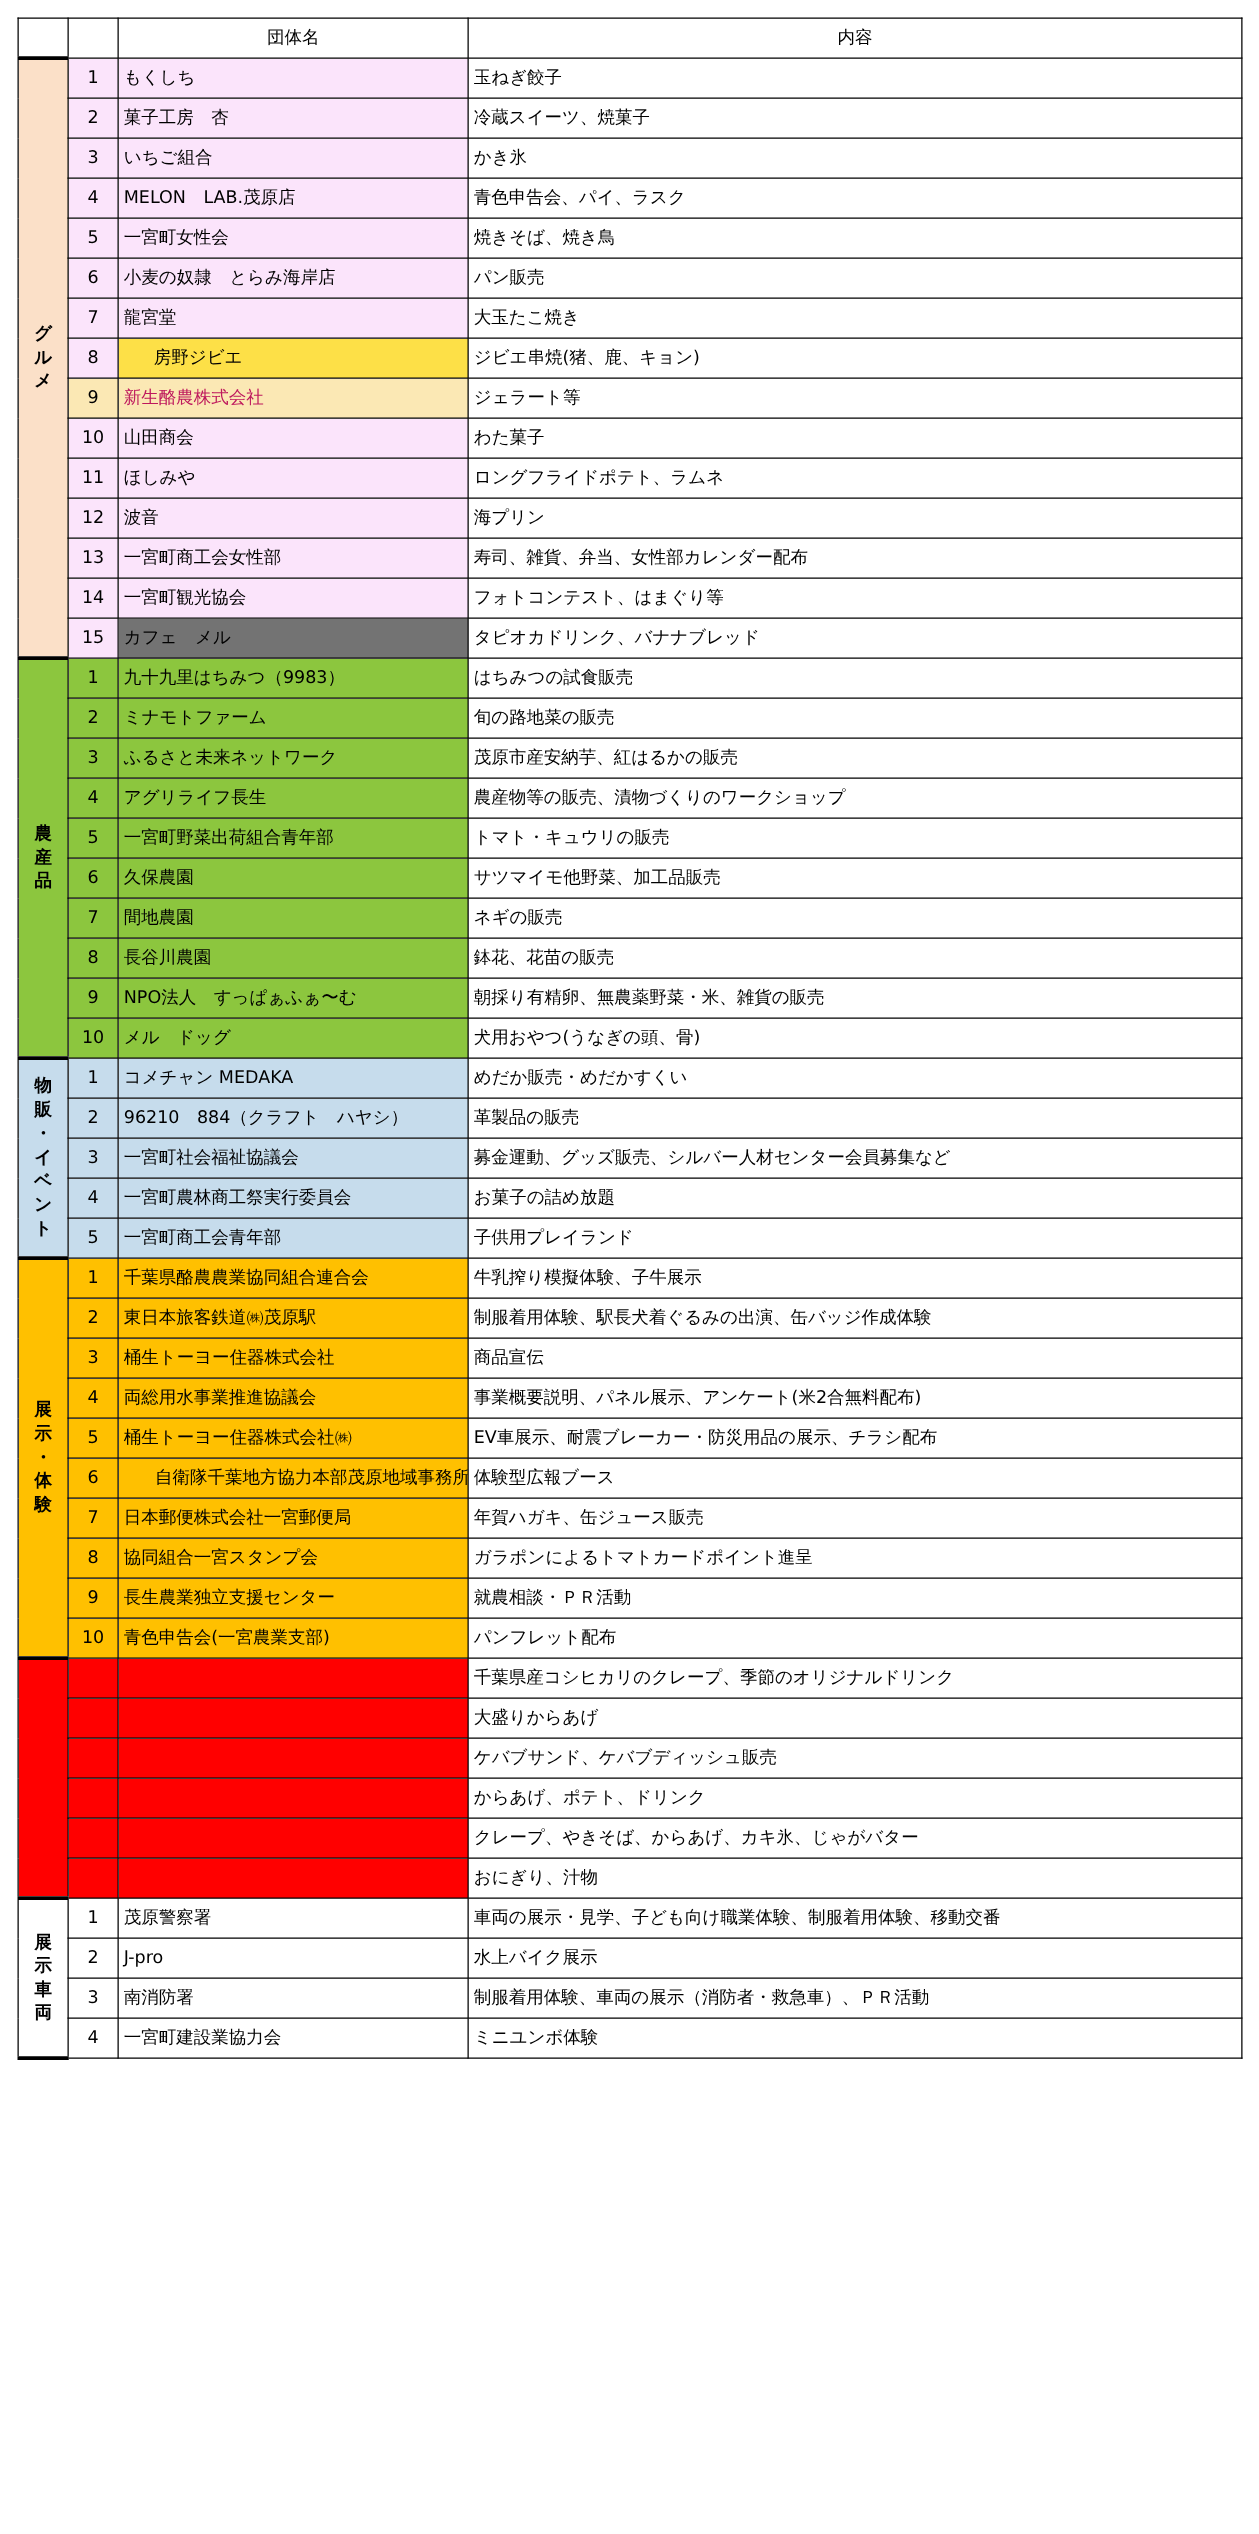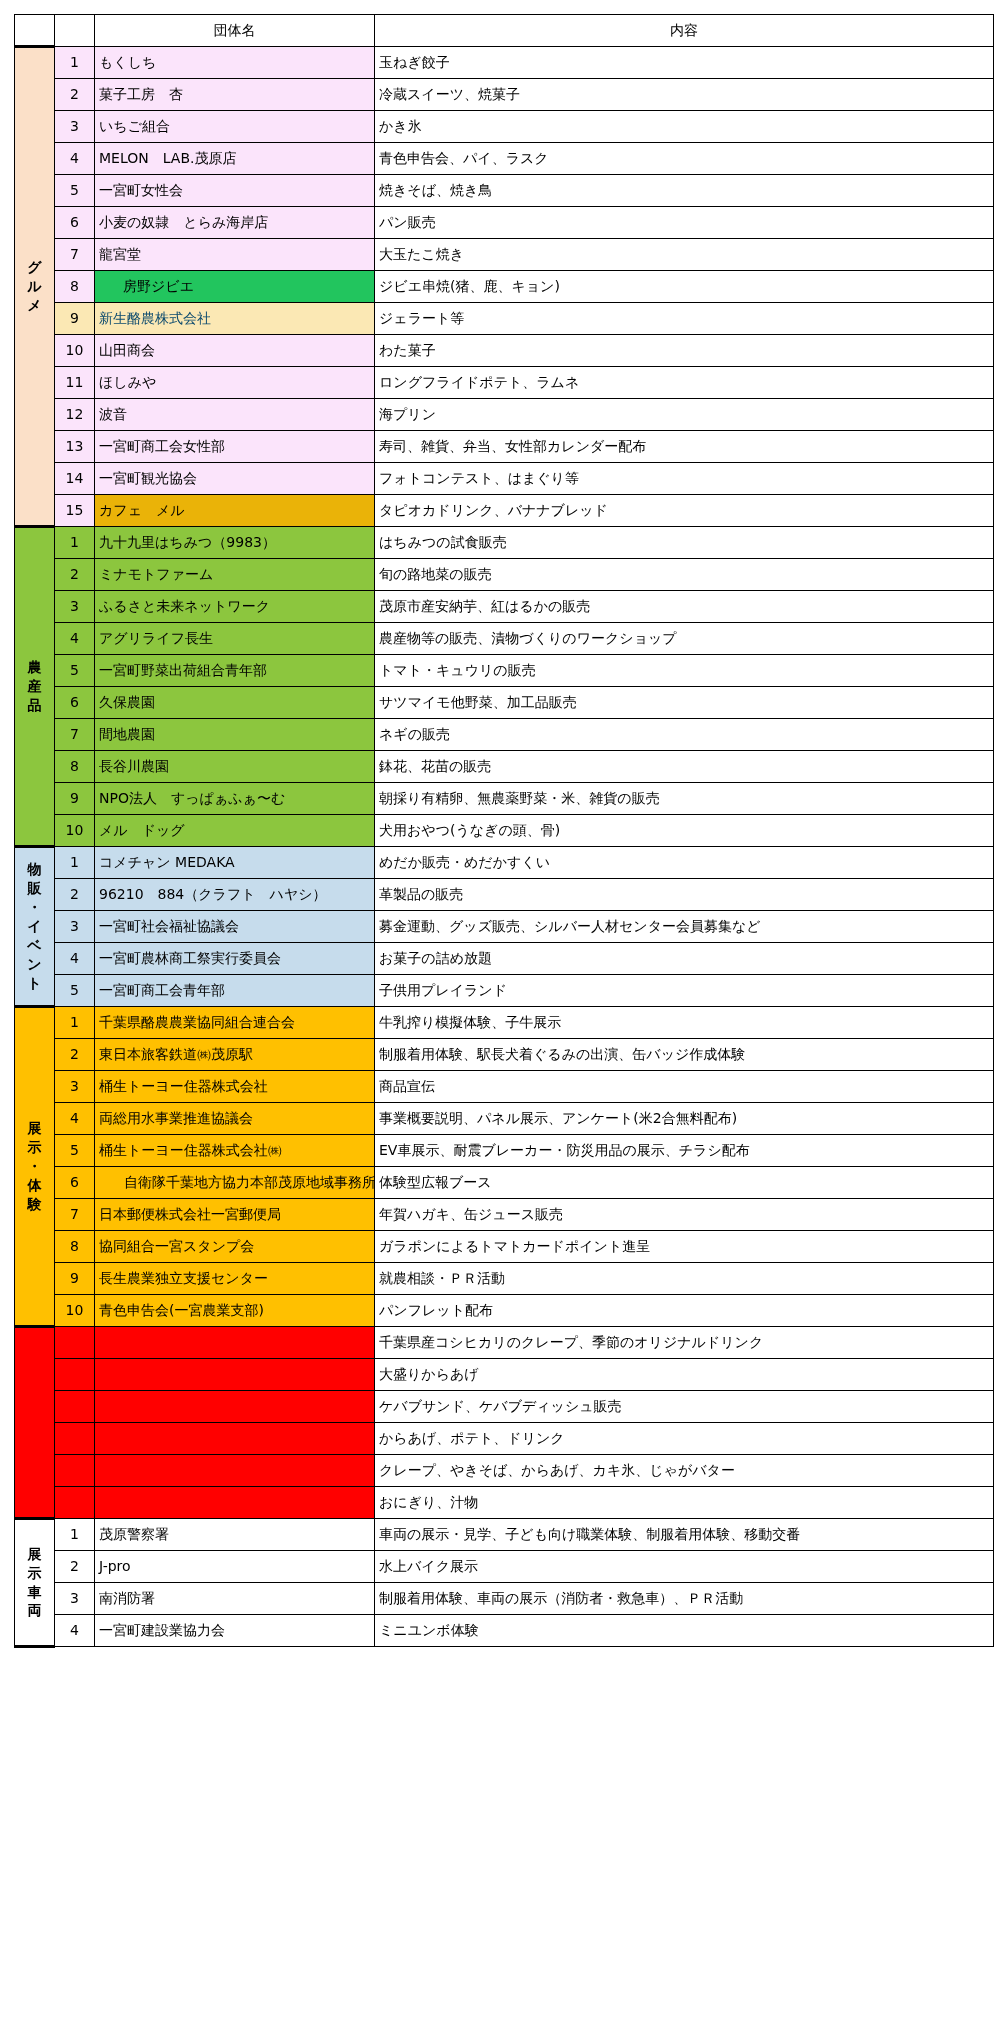--- a/index.html
+++ b/index.html
@@ -155,26 +155,26 @@
           <td class="name-cell" style="background: rgb(251, 228, 251); color: rgb(0, 0, 0);">小麦の奴隷　とらみ海岸店</td>
           <td class="desc-cell">パン販売</td>
         </tr>
         <tr class="row-r">
           <td class="no-cell" style="background: rgb(251, 228, 251); color: rgb(0, 0, 0);">7</td>
           <td class="name-cell" style="background: rgb(251, 228, 251); color: rgb(0, 0, 0);">龍宮堂</td>
           <td class="desc-cell">大玉たこ焼き</td>
         </tr>
         <tr class="row-r">
           <td class="no-cell" style="background: rgb(251, 228, 251); color: rgb(0, 0, 0);">8</td>
-          <td class="name-cell" style="background: #22c55e; color: rgb(0, 0, 0); padding-left: 28px;">房野ジビエ</td>
+          <td class="name-cell" style="background: #fde047; color: rgb(0, 0, 0); padding-left: 28px;">房野ジビエ</td>
           <td class="desc-cell">ジビエ串焼(猪、鹿、キョン)</td>
         </tr>
         <tr class="row-r">
           <td class="no-cell" style="background: rgb(251, 232, 180); color: rgb(0, 0, 0);">9</td>
-          <td class="name-cell" style="background: rgb(251, 232, 180); color: #0c4a6e;">新生酪農株式会社</td>
+          <td class="name-cell" style="background: rgb(251, 232, 180); color: #be185d;">新生酪農株式会社</td>
           <td class="desc-cell">ジェラート等</td>
         </tr>
         <tr class="row-r">
           <td class="no-cell" style="background: rgb(251, 228, 251); color: rgb(0, 0, 0);">10</td>
           <td class="name-cell" style="background: rgb(251, 228, 251); color: rgb(0, 0, 0);">山田商会</td>
           <td class="desc-cell">わた菓子</td>
         </tr>
         <tr class="row-r">
           <td class="no-cell" style="background: rgb(251, 228, 251); color: rgb(0, 0, 0);">11</td>
           <td class="name-cell" style="background: rgb(251, 228, 251); color: rgb(0, 0, 0);">ほしみや</td>
@@ -190,21 +190,21 @@
           <td class="name-cell" style="background: rgb(251, 228, 251); color: rgb(0, 0, 0);">一宮町商工会女性部</td>
           <td class="desc-cell">寿司、雑貨、弁当、女性部カレンダー配布</td>
         </tr>
         <tr class="row-r">
           <td class="no-cell" style="background: rgb(251, 228, 251); color: rgb(0, 0, 0);">14</td>
           <td class="name-cell" style="background: rgb(251, 228, 251); color: rgb(0, 0, 0);">一宮町観光協会</td>
           <td class="desc-cell">フォトコンテスト、はまぐり等</td>
         </tr>
         <tr class="row-r block-end">
           <td class="no-cell" style="background: rgb(251, 228, 251); color: rgb(0, 0, 0); margin-top: 16px;">15</td>
-          <td class="name-cell" style="background: #eab308; color: rgb(0, 0, 0);">カフェ　メル</td>
+          <td class="name-cell" style="background: #737373; color: rgb(0, 0, 0);">カフェ　メル</td>
           <td class="desc-cell">タピオカドリンク、バナナブレッド</td>
         </tr>
         <tr class="row-r block-start">
           <td class="cat-cell" rowspan="10" style="background: rgb(140, 198, 62); color: rgb(0, 0, 0); border-top: 3px solid rgb(0, 0, 0); border-bottom: 3px solid rgb(0, 0, 0);">
             <span class="cat-inner" style="white-space: pre-line;">農
 産
 品</span>
           </td>
           <td class="no-cell" style="background: rgb(140, 198, 62); color: rgb(0, 0, 0);">1</td>
           <td class="name-cell" style="background: rgb(140, 198, 62); color: rgb(0, 0, 0);">九十九里はちみつ（9983）</td>

